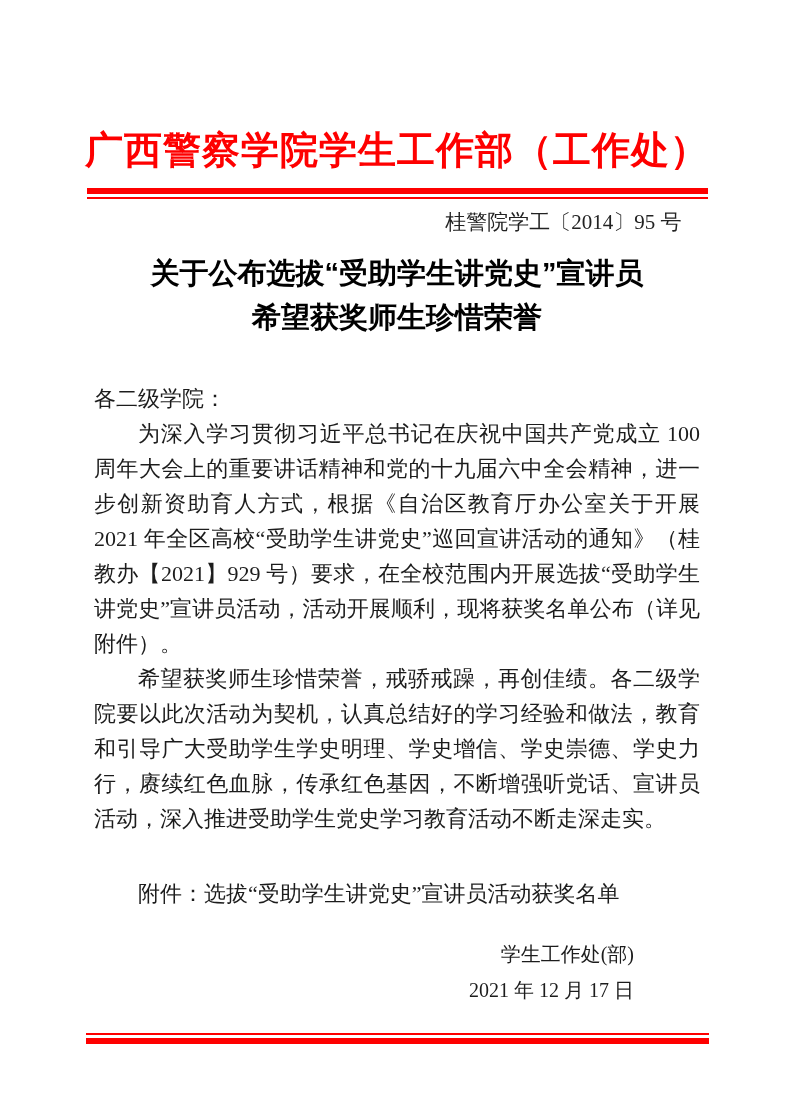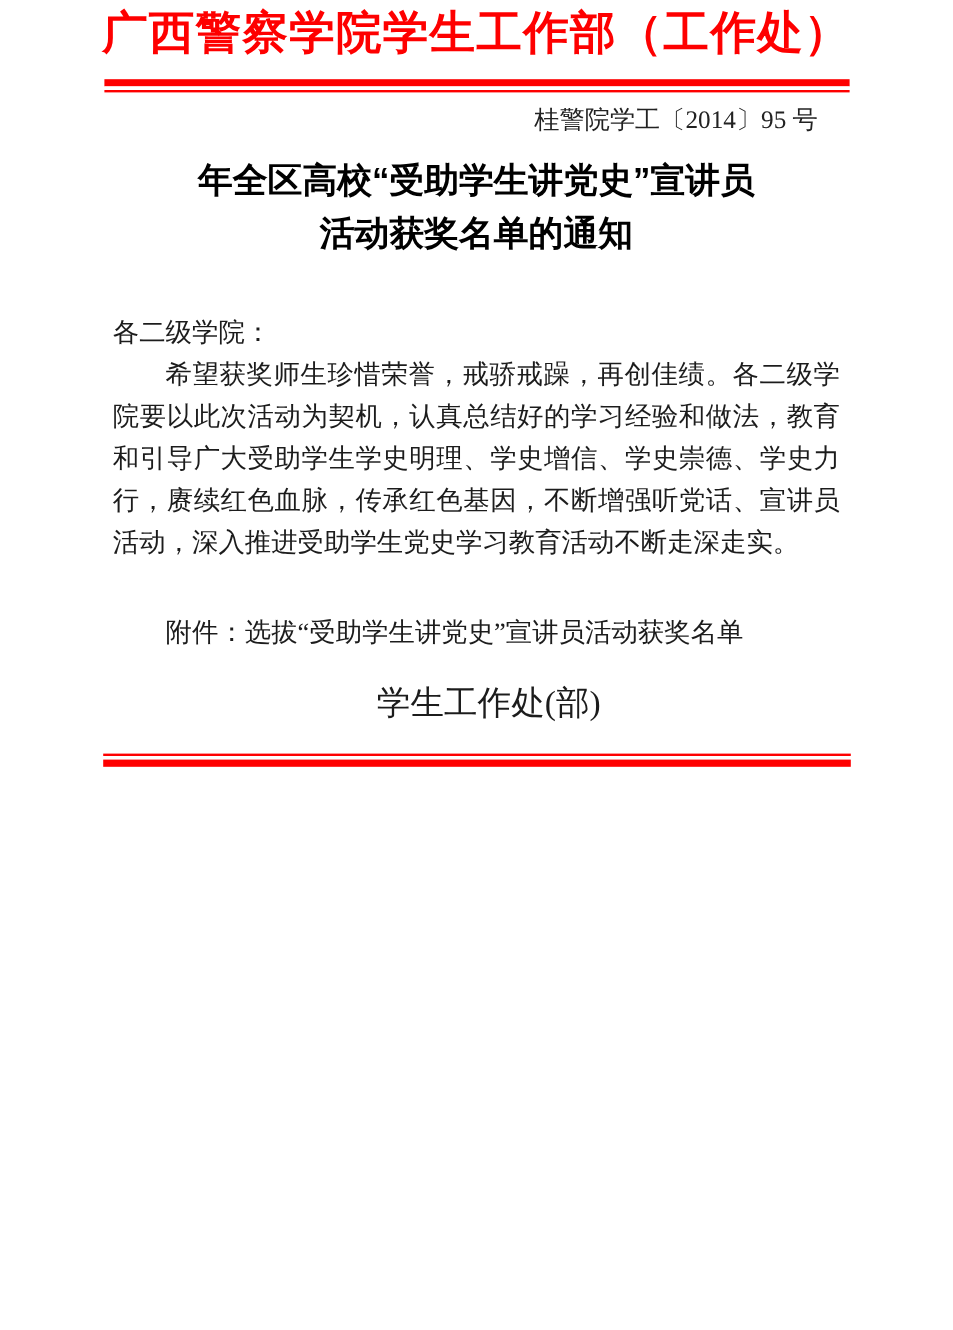--- a/index.html
+++ b/index.html
@@ -7,20 +7,21 @@
     position: relative;
     width: 794px;
     height: 1108px;
     margin: 0 auto;
     background: #ffffff;
     overflow: hidden;
     font-family: "Liberation Serif", serif;
     color: #1a1a1a;
   }
   .org-title {
+    padding-top: 122px;
     text-align: center;
     font-family: "Liberation Sans", sans-serif;
     font-weight: bold;
     font-size: 38px;
     line-height: 56px;
     color: #fe0000;
     letter-spacing: 1px;
     white-space: nowrap;
   }
   .rule {
@@ -63,22 +64,22 @@
     width: 606px;
     margin: 40px auto 0 auto;
     font-size: 22px;
     line-height: 35px;
     text-indent: 2em;
     color: #1c1c1c;
   }
   .signature-block {
     width: 320px;
     margin: 26px 0 0 314px;
-    text-align: left;
-    font-size: 28px;
+    text-align: right;
+    font-size: 20px;
     color: #1c1c1c;
   }
   .signature-block .sig-org  { line-height: 34px; }
   .signature-block .sig-date { line-height: 38px; }
   .rule-bottom {
     width: 623px;
     margin: 24px auto 0 auto;
   }
   .rule-bottom .bar-thin  { height: 2px; background: #fe0000; }
   .rule-bottom .bar-gap   { height: 3px; background: #ffffff; }
@@ -93,33 +94,35 @@
 
   <div class="rule">
     <div class="bar-thick"></div>
     <div class="bar-gap"></div>
     <div class="bar-thin"></div>
   </div>
 
   <div class="doc-number">桂警院学工〔2014〕95 号</div>
 
   <div class="doc-title">
-    <div>年全区高校“受助学生讲党史”宣讲员</div>
-    <div>活动获奖名单的通知</div>
+    <div>关于公布选拔“受助学生讲党史”宣讲员</div>
+    <div>希望获奖师生珍惜荣誉</div>
   </div>
 
   <div class="body-text">
     <p class="salutation">各二级学院：</p>
+    <p>为深入学习贯彻习近平总书记在庆祝中国共产党成立 100 周年大会上的重要讲话精神和党的十九届六中全会精神，进一步创新资助育人方式，根据《自治区教育厅办公室关于开展 2021 年全区高校“受助学生讲党史”巡回宣讲活动的通知》（桂教办【2021】929 号）要求，在全校范围内开展选拔“受助学生讲党史”宣讲员活动，活动开展顺利，现将获奖名单公布（详见附件）。</p>
     <p>希望获奖师生珍惜荣誉，戒骄戒躁，再创佳绩。各二级学院要以此次活动为契机，认真总结好的学习经验和做法，教育和引导广大受助学生学史明理、学史增信、学史崇德、学史力行，赓续红色血脉，传承红色基因，不断增强听党话、宣讲员活动，深入推进受助学生党史学习教育活动不断走深走实。</p>
   </div>
 
   <div class="attachment-line">附件：选拔“受助学生讲党史”宣讲员活动获奖名单</div>
 
   <div class="signature-block">
     <div class="sig-org">学生工作处(部)</div>
+    <div class="sig-date">2021 年 12 月 17 日</div>
   </div>
 
   <div class="rule-bottom">
     <div class="bar-thin"></div>
     <div class="bar-gap"></div>
     <div class="bar-thick"></div>
   </div>
 
 </div>
 

